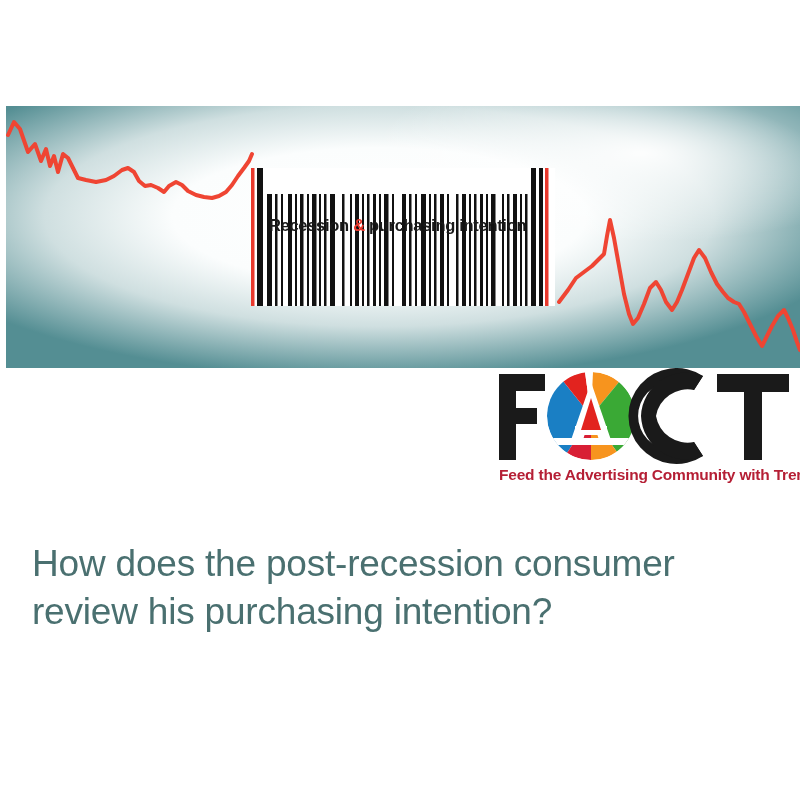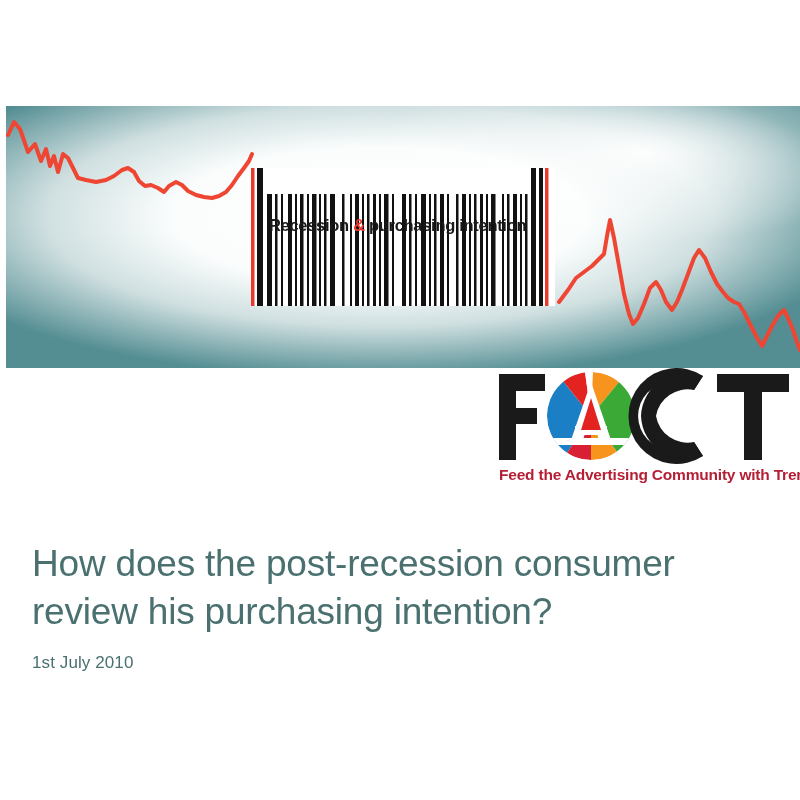--- a/index.html
+++ b/index.html
@@ -265,14 +265,13 @@
 
     <text x="10" y="112" font-family="'Liberation Sans', sans-serif" font-size="15.5" font-weight="bold" letter-spacing="-0.2" fill="#b51f35">Feed the Advertising Community with Trends</text>
   </svg>
 </div>
 
 <div id="title-block">
   <h1 id="page-title">
     <span>How does the post-recession consumer</span><br>
     <span>review his purchasing intention?</span>
   </h1>
-  <p id="page-date">1st July 2010</p>
 </div>
 
 </body></html>

